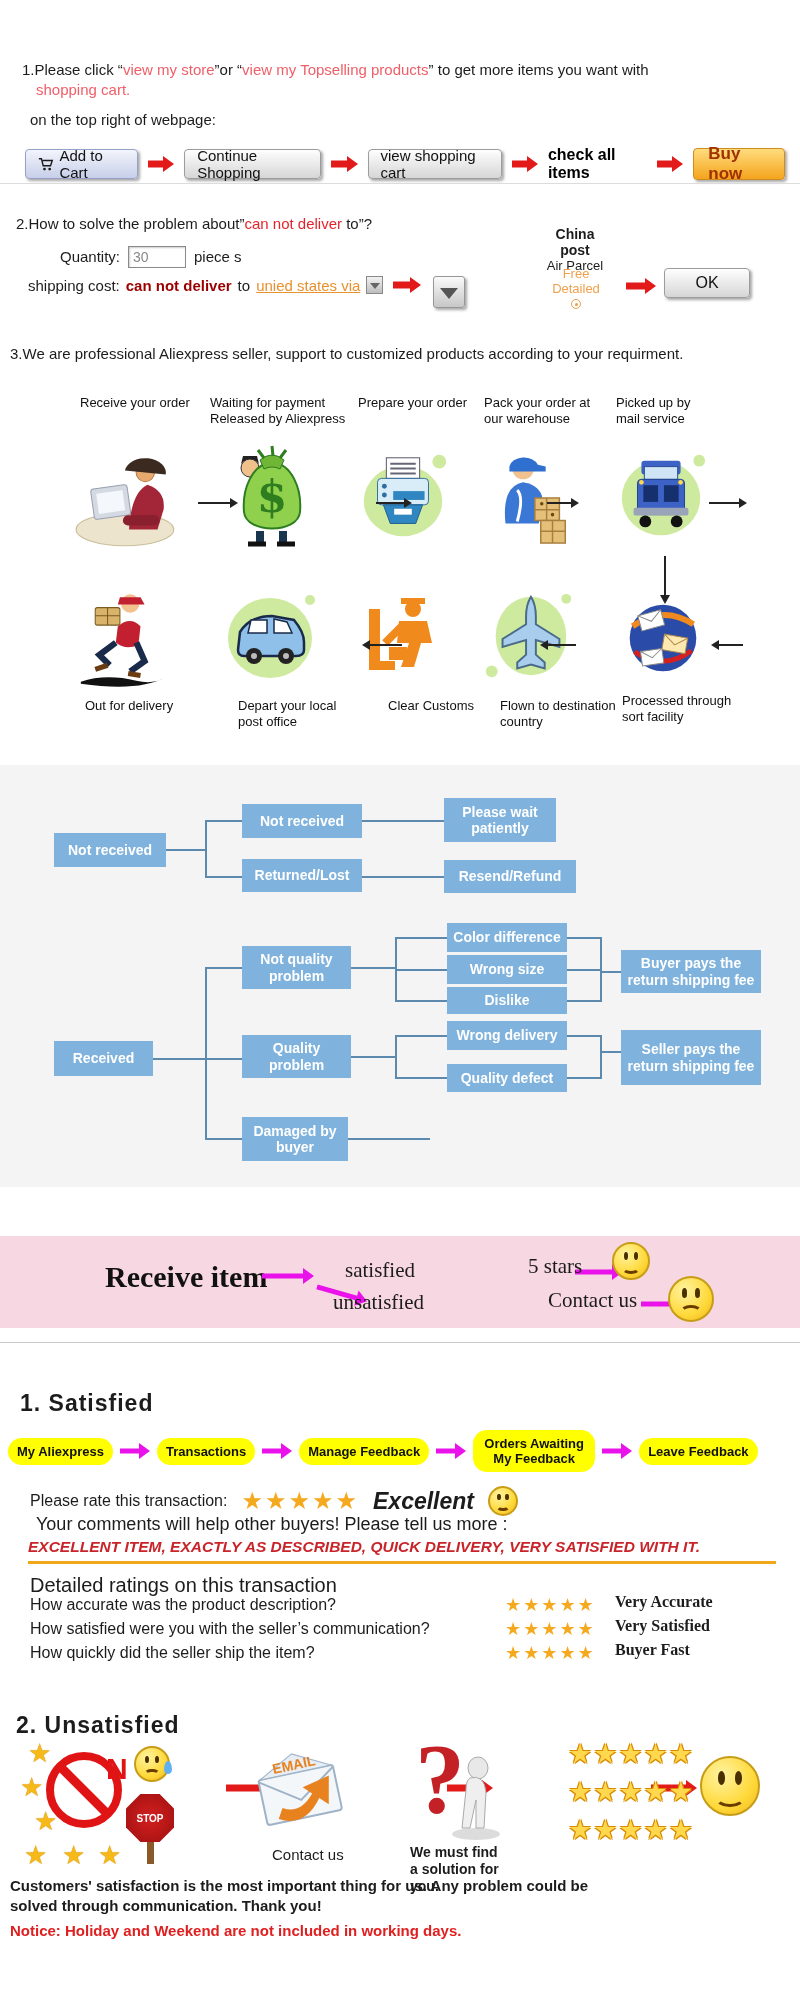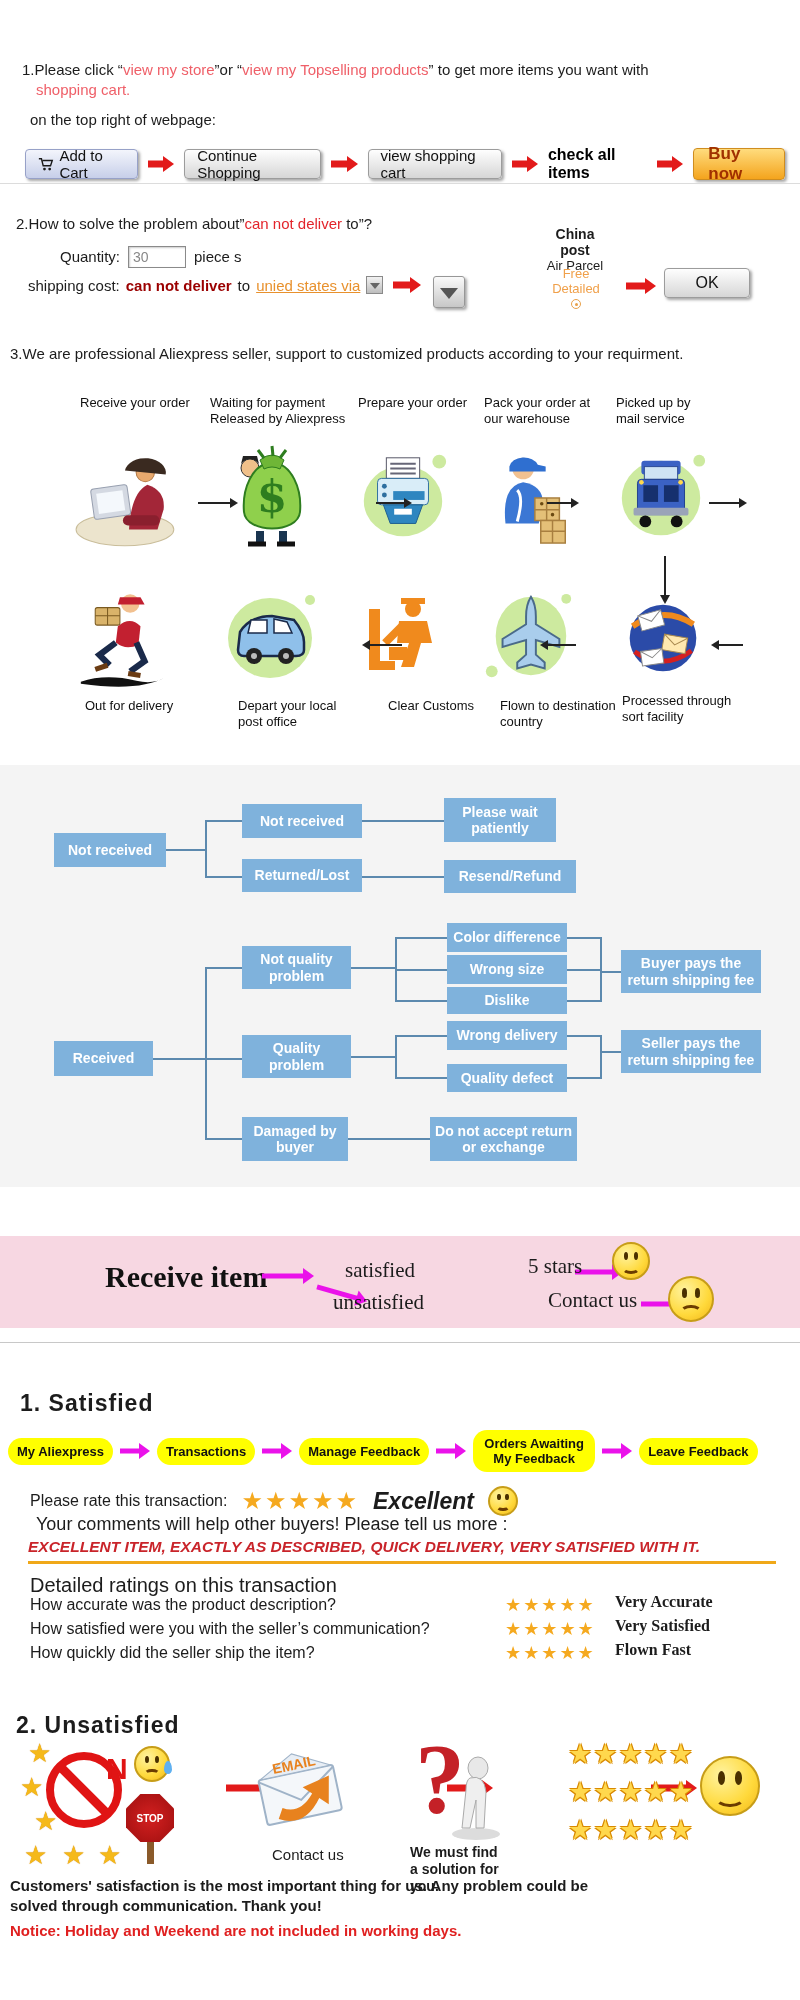--- a/index.html
+++ b/index.html
@@ -329,24 +329,23 @@
     <div class="fbox" style="left:242px; top:94px;  width:120px; height:33px;">Returned/Lost</div>
     <div class="fbox" style="left:444px; top:95px;  width:132px; height:33px;">Resend/Refund</div>
     <div class="fbox" style="left:447px; top:158px; width:120px; height:29px;">Color difference</div>
     <div class="fbox" style="left:242px; top:181px; width:109px; height:43px;">Not quality problem</div>
     <div class="fbox" style="left:447px; top:190px; width:120px; height:29px;">Wrong size</div>
     <div class="fbox" style="left:621px; top:185px; width:140px; height:43px;">Buyer pays the return shipping fee</div>
     <div class="fbox" style="left:447px; top:222px; width:120px; height:27px;">Dislike</div>
     <div class="fbox" style="left:447px; top:256px; width:120px; height:29px;">Wrong delivery</div>
     <div class="fbox" style="left:242px; top:270px; width:109px; height:43px;">Quality problem</div>
     <div class="fbox" style="left:54px;  top:276px; width:99px;  height:35px;">Received</div>
-    <div class="fbox" style="left:621px; top:265px; width:140px; height:43px;">Seller pays the return shipping fee</div>
+    <div class="fbox" style="left:621px; top:265px; width:140px; height:55px;">Seller pays the return shipping fee</div>
     <div class="fbox" style="left:447px; top:299px; width:120px; height:28px;">Quality defect</div>
     <div class="fbox" style="left:242px; top:352px; width:106px; height:44px;">Damaged by buyer</div>
-    <div class="fbox" style="left:430px; top:352px; width:147px; height:44px;">Do not accept return or exchange</div>
 
     <i class="hl" style="left:166px; top:84px;  width:39px;"></i>
     <i class="vl" style="left:205px; top:56px;  height:57px;"></i>
     <i class="hl" style="left:205px; top:55px;  width:37px;"></i>
     <i class="hl" style="left:205px; top:111px; width:37px;"></i>
     <i class="hl" style="left:362px; top:55px;  width:82px;"></i>
     <i class="hl" style="left:362px; top:111px; width:82px;"></i>
     <i class="hl" style="left:153px; top:293px; width:89px;"></i>
     <i class="vl" style="left:205px; top:202px; height:173px;"></i>
     <i class="hl" style="left:205px; top:202px; width:37px;"></i>
@@ -423,21 +422,21 @@
   <div class="abs" style="left:28px; top:1538px; width:748px; font-size:15.5px; font-weight:bold; font-style:italic; color:#c9242a; border-bottom:3px solid #f0a818; padding-bottom:5px;">EXCELLENT ITEM, EXACTLY AS DESCRIBED, QUICK DELIVERY, VERY SATISFIED WITH IT.</div>
   <div class="abs" style="left:30px; top:1574px; font-size:20px;">Detailed ratings on this transaction</div>
   <div class="abs" style="left:30px; top:1596px; font-size:16px;">How accurate was the product description?</div>
   <div class="abs" style="left:30px; top:1620px; font-size:16px;">How satisfied were you with the seller’s communication?</div>
   <div class="abs" style="left:30px; top:1644px; font-size:16px;">How quickly did the seller ship the item?</div>
   <span class="stars abs" style="left:505px; top:1594px; font-size:18px;">★★★★★</span>
   <span class="stars abs" style="left:505px; top:1618px; font-size:18px;">★★★★★</span>
   <span class="stars abs" style="left:505px; top:1642px; font-size:18px;">★★★★★</span>
   <span class="ans abs" style="left:615px; top:1593px;">Very Accurate</span>
   <span class="ans abs" style="left:615px; top:1617px;">Very Satisfied</span>
-  <span class="ans abs" style="left:615px; top:1641px;">Flown Fast</span>
+  <span class="ans abs" style="left:615px; top:1641px;">Buyer Fast</span>
 
   
   <div class="abs" style="left:16px; top:1712px; font-size:23px; font-weight:bold; letter-spacing:1px;">2. Unsatisfied</div>
 
   <span class="lone-star" style="left:28px; top:1738px;">★</span>
   <span class="lone-star" style="left:20px; top:1772px;">★</span>
   <span class="lone-star" style="left:34px; top:1806px;">★</span>
   <span class="lone-star" style="left:24px; top:1840px;">★</span>
   <span class="lone-star" style="left:62px; top:1840px;">★</span>
   <span class="lone-star" style="left:98px; top:1840px;">★</span>

